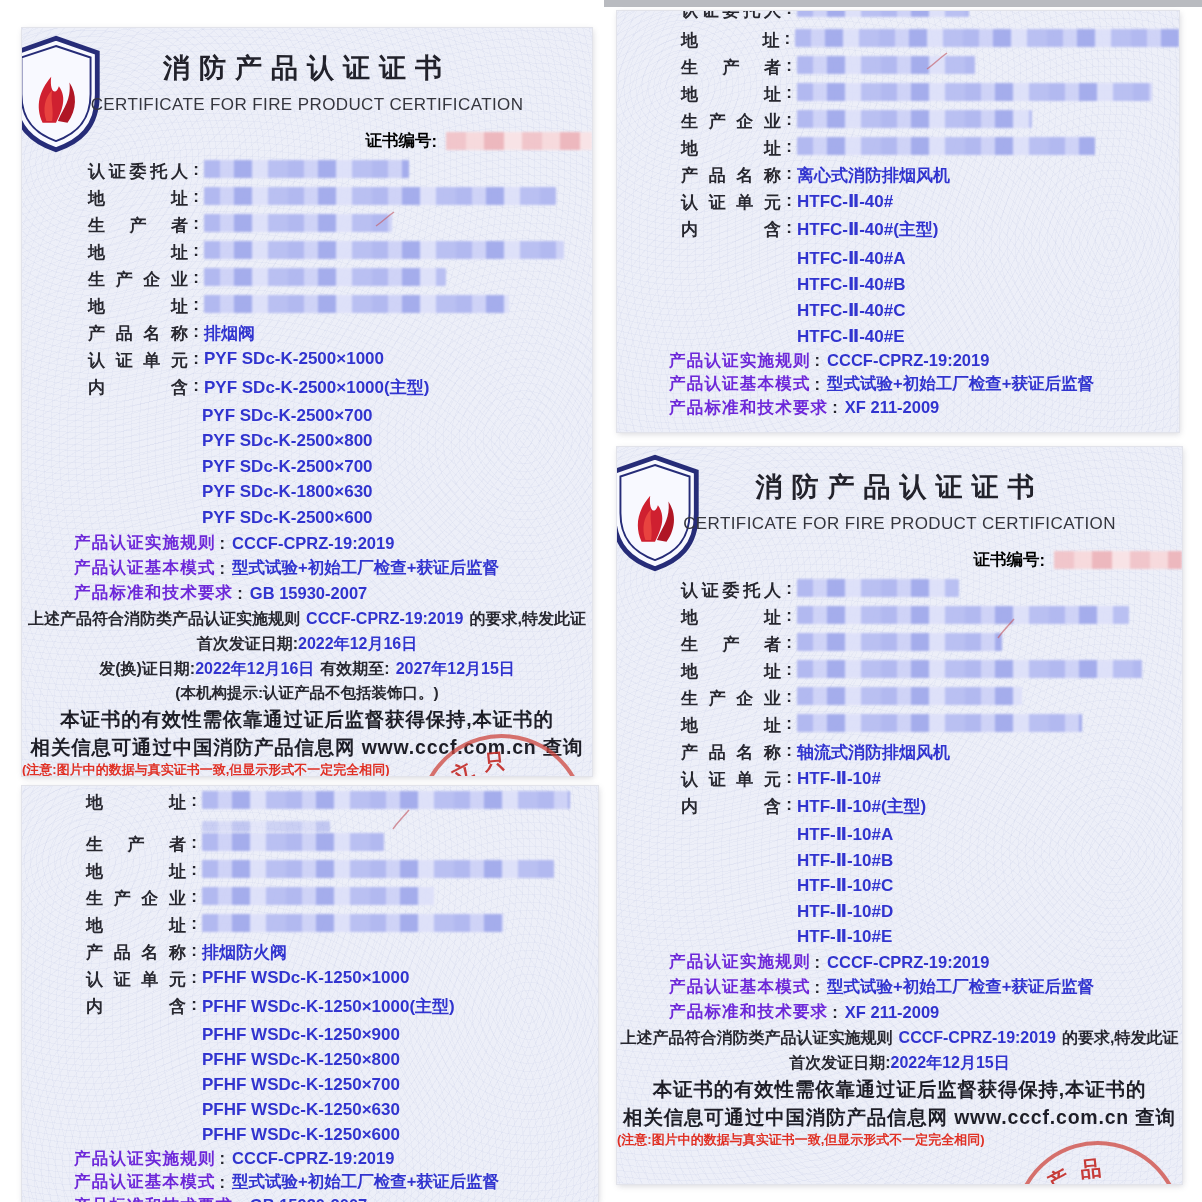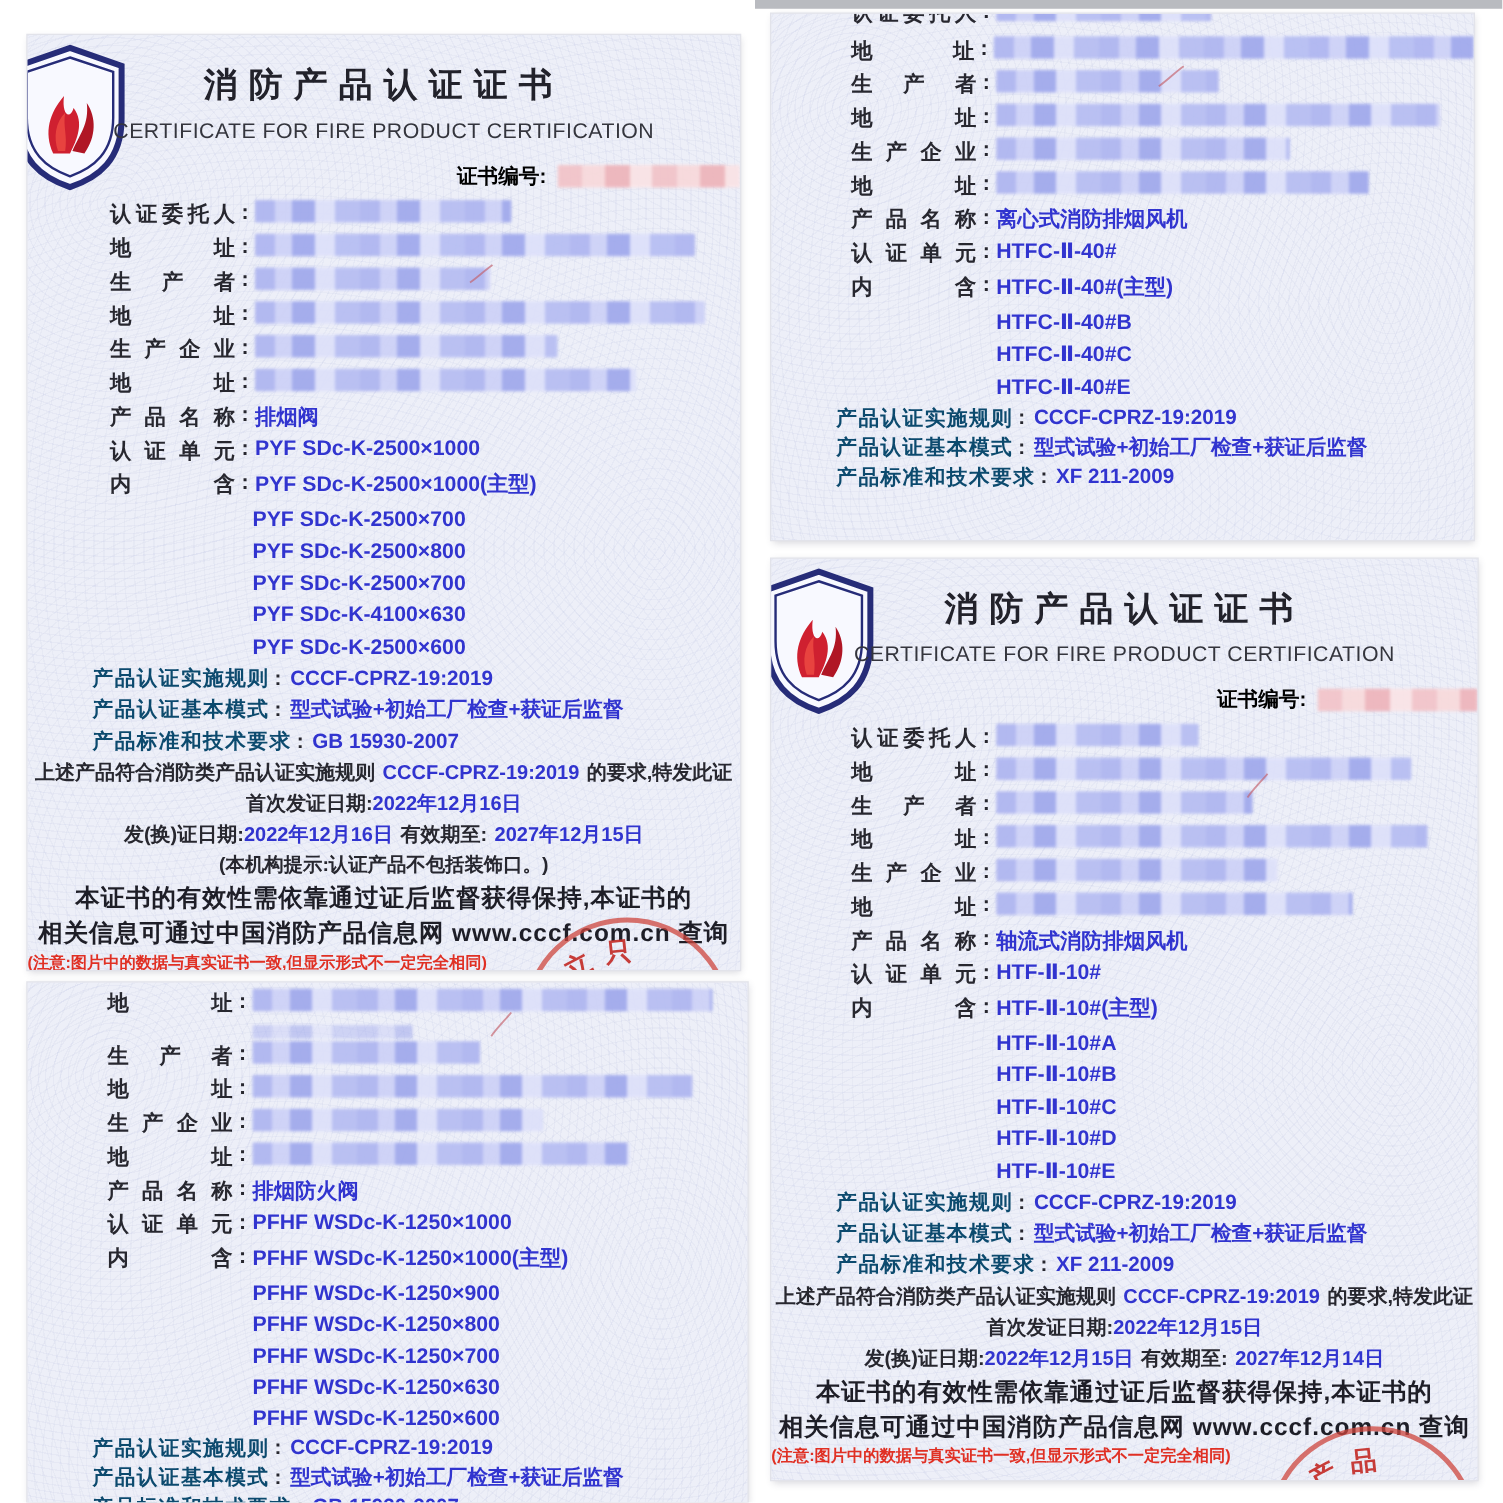--- a/index.html
+++ b/index.html
@@ -55,21 +55,21 @@
     text-align:justify;text-align-last:justify;
   }
   .fcolon{width:16px;text-align:center;font-weight:600;color:#27272f;}
   .fvalue{color:var(--blue);font-weight:600;white-space:nowrap;}
   .mrow{height:25.5px;display:flex;align-items:center;padding-left:180px;font-size:17px;}
   .tr .mrow{height:26px;}
   .bl .mrow{height:25px;}
 
   .krow{display:flex;align-items:center;height:25px;padding-left:52px;font-size:16.5px;}
   .bl .krow,.tr .krow{height:23.5px;}
-  .klabel{font-weight:600;letter-spacing:1.2px;color:#0c4a6e;}
+  .klabel{font-weight:600;letter-spacing:1.2px;color:#6d28d9;}
   .kcolon{margin:0 7px 0 4px;font-weight:600;color:#27272f;}
 
   .center{ text-align:center;height:25px;line-height:25px;font-size:16px;font-weight:600;color:#27272f;}
   .center .fvalue{font-weight:600;}
   .sp{margin:0 6px;}
   .remark{height:24px;line-height:24px;font-size:15.5px;font-weight:600;}
   .footer{
     text-align:center;height:28px;line-height:28px;font-size:19.5px;font-weight:700;
     letter-spacing:.8px;color:#1e1e27;
   }
@@ -172,21 +172,21 @@
     <div class="mrow">
         <span class="fvalue">PYF SDc-K-2500×700</span>
       </div>
     <div class="mrow">
         <span class="fvalue">PYF SDc-K-2500×800</span>
       </div>
     <div class="mrow">
         <span class="fvalue">PYF SDc-K-2500×700</span>
       </div>
     <div class="mrow">
-        <span class="fvalue">PYF SDc-K-4100×630</span>
+        <span class="fvalue">PYF SDc-K-1800×630</span>
       </div>
     <div class="mrow">
         <span class="fvalue">PYF SDc-K-2500×600</span>
       </div>
     <div class="krow">
         <span class="klabel">产品认证实施规则</span>
         <span class="kcolon">:</span>
         <span class="fvalue">CCCF-CPRZ-19:2019</span>
       </div>
     <div class="krow">
@@ -257,20 +257,23 @@
       </div>
     <div class="frow">
         <span class="flabel">认证单元</span>
         <span class="fcolon">:</span>
         <span class="fvalue">HTFC-Ⅱ-40#</span>
       </div>
     <div class="frow">
         <span class="flabel">内含</span>
         <span class="fcolon">:</span>
         <span class="fvalue">HTFC-Ⅱ-40#(主型)</span>
+      </div>
+    <div class="mrow">
+        <span class="fvalue">HTFC-Ⅱ-40#A</span>
       </div>
     <div class="mrow">
         <span class="fvalue">HTFC-Ⅱ-40#B</span>
       </div>
     <div class="mrow">
         <span class="fvalue">HTFC-Ⅱ-40#C</span>
       </div>
     <div class="mrow">
         <span class="fvalue">HTFC-Ⅱ-40#E</span>
       </div>
@@ -460,21 +463,20 @@
         <span class="kcolon">:</span>
         <span class="fvalue">型式试验+初始工厂检查+获证后监督</span>
       </div>
     <div class="krow">
         <span class="klabel">产品标准和技术要求</span>
         <span class="kcolon">:</span>
         <span class="fvalue">XF 211-2009</span>
       </div>
     <div class="center"><span>上述产品符合消防类产品认证实施规则</span><span class="fvalue sp">CCCF-CPRZ-19:2019</span><span>的要求,特发此证</span></div>
     <div class="center"><span>首次发证日期:</span><span class="fvalue">2022年12月15日</span></div>
-    <div class="center"><span>发(换)证日期:</span><span class="fvalue">2022年12月15日</span><span class="sp">有效期至:</span><span class="fvalue">2027年12月14日</span></div>
     <div class="footer">本证书的有效性需依靠通过证后监督获得保持,本证书的</div>
     <div class="footer"><span>相关信息可通过中国消防产品信息网</span> <span>www.cccf.com.cn</span> <span>查询</span></div>
     <div class="notice">(注意:图片中的数据与真实证书一致,但显示形式不一定完全相同)</div>
   </div>
   <div class="stamp">
     <span class="s1">产</span>
     <span class="s2">品</span>
   </div>
   <svg class="pen" style="left:378px;top:170px" width="22" height="24">
       <path d="M3 21 C7 15 15 7 19 2" stroke="#c4606a" stroke-width="1.5" fill="none"></path>

